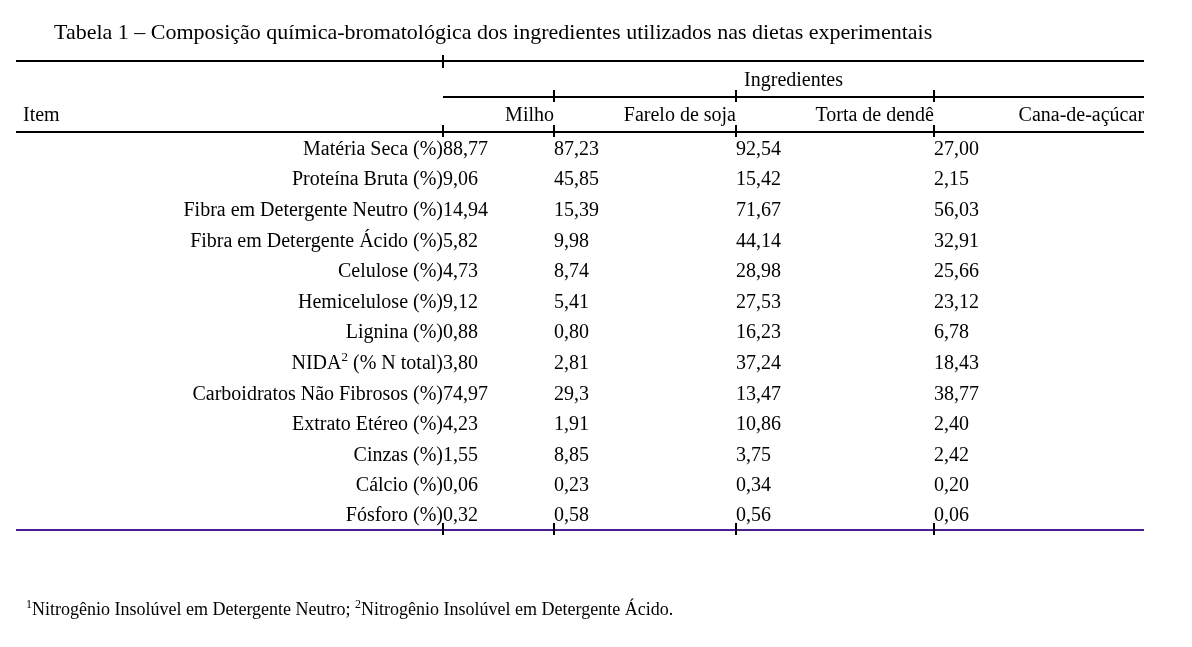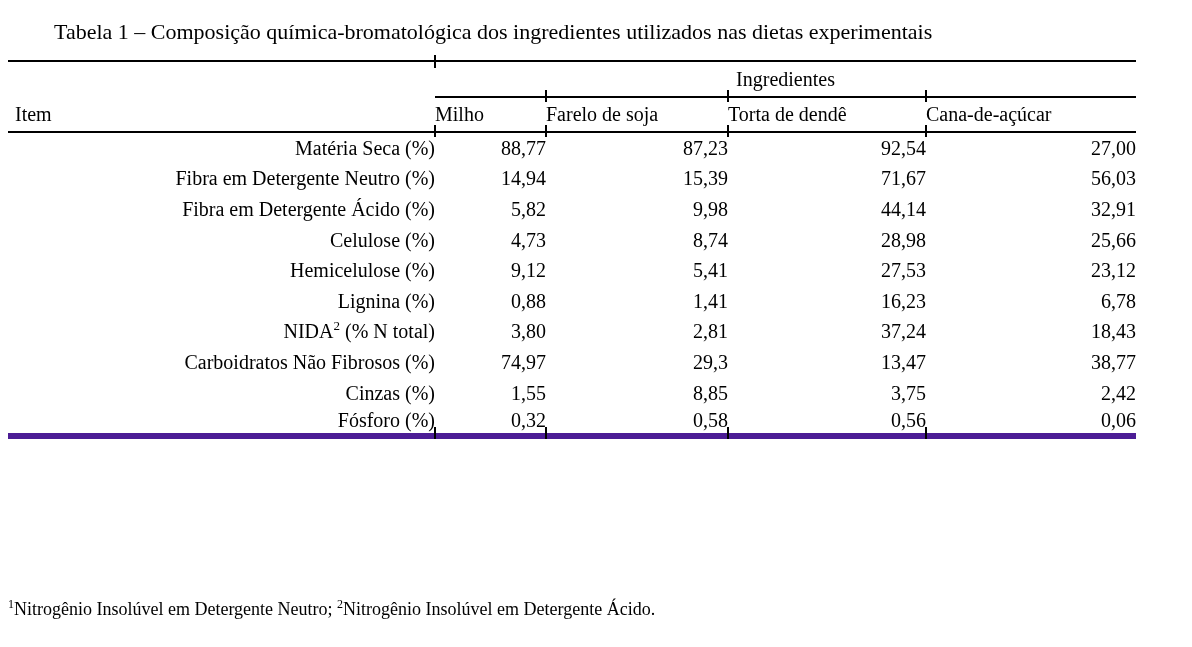--- a/index.html
+++ b/index.html
@@ -19,21 +19,21 @@
     position: absolute;
     left: 33px;
     top: 19px;
     font-size: 22px;
     line-height: 26px;
     white-space: nowrap;
     margin-left: 21px;
   }
   table.comp-table {
     position: absolute;
-    left: 8px;
+    left: 16px;
     top: 60px;
     width: 1128px;
     border-collapse: separate;
     border-spacing: 0;
     table-layout: fixed;
     font-size: 20px;
   }
   th, td {
     padding: 0;
     font-weight: normal;
@@ -78,57 +78,57 @@
   .col-row th {
     border-bottom: 2px solid #000;
     height: 35px;
   }
   .col-row .item-col {
     text-align: left;
     padding-left: 7px;
     margin-top: 25px;
   }
   .col-row .value-col {
-    text-align: left;
+    text-align: right;
     position: relative;
   }
   .col-row .value-col::before {
     content: "";
     position: absolute;
     left: -1px;
     bottom: -6px;
     width: 2px;
     height: 12px;
     background: #000;
   }
   .data-row td { height: 30.6px; }
   .item-cell {
     text-align: right;
     padding-left: 7px;
   }
-  .value-cell { text-align: right; }
-  
-  tbody tr:last-child td { border-bottom: 6px solid #4c1d95; }
+  .value-cell { text-align: left; }
+  
+  tbody tr:last-child td { border-bottom: 2px solid #4c1d95; }
   tbody tr:last-child td.value-cell { position: relative; }
   tbody tr:last-child td.value-cell::before {
     content: "";
     position: absolute;
     left: -1px;
     bottom: -6px;
     width: 2px;
     height: 12px;
     background: #000;
   }
   sup {
     font-size: 13px;
     line-height: 0;
   }
   .footnote {
     position: absolute;
-    left: 8px;
+    left: 26px;
     top: 597px;
     font-size: 18px;
     line-height: 24px;
     white-space: nowrap;
   }
   .footnote sup { font-size: 12px; }
 </style>
 </head>
 <body>
 
@@ -164,20 +164,27 @@
     </thead>
     <tbody id="table-body">
         <tr class="data-row">
     <td class="item-cell"><span class="item-label">Matéria Seca (%)</span><sup class="item-sup"></sup><span class="item-post"></span></td>
     <td class="value-cell">88,77</td>
     <td class="value-cell">87,23</td>
     <td class="value-cell">92,54</td>
     <td class="value-cell">27,00</td>
   </tr>
         <tr class="data-row">
+    <td class="item-cell"><span class="item-label">Proteína Bruta (%)</span><sup class="item-sup"></sup><span class="item-post"></span></td>
+    <td class="value-cell">9,06</td>
+    <td class="value-cell">45,85</td>
+    <td class="value-cell">15,42</td>
+    <td class="value-cell">2,15</td>
+  </tr>
+        <tr class="data-row">
     <td class="item-cell"><span class="item-label">Fibra em Detergente Neutro (%)</span><sup class="item-sup"></sup><span class="item-post"></span></td>
     <td class="value-cell">14,94</td>
     <td class="value-cell">15,39</td>
     <td class="value-cell">71,67</td>
     <td class="value-cell">56,03</td>
   </tr>
         <tr class="data-row">
     <td class="item-cell"><span class="item-label">Fibra em Detergente Ácido (%)</span><sup class="item-sup"></sup><span class="item-post"></span></td>
     <td class="value-cell">5,82</td>
     <td class="value-cell">9,98</td>
@@ -194,46 +201,60 @@
         <tr class="data-row">
     <td class="item-cell"><span class="item-label">Hemicelulose (%)</span><sup class="item-sup"></sup><span class="item-post"></span></td>
     <td class="value-cell">9,12</td>
     <td class="value-cell">5,41</td>
     <td class="value-cell">27,53</td>
     <td class="value-cell">23,12</td>
   </tr>
         <tr class="data-row">
     <td class="item-cell"><span class="item-label">Lignina (%)</span><sup class="item-sup"></sup><span class="item-post"></span></td>
     <td class="value-cell">0,88</td>
-    <td class="value-cell">1,41</td>
+    <td class="value-cell">0,80</td>
     <td class="value-cell">16,23</td>
     <td class="value-cell">6,78</td>
   </tr>
         <tr class="data-row">
     <td class="item-cell"><span class="item-label">NIDA</span><sup class="item-sup">2</sup><span class="item-post"> (% N total)</span></td>
     <td class="value-cell">3,80</td>
     <td class="value-cell">2,81</td>
     <td class="value-cell">37,24</td>
     <td class="value-cell">18,43</td>
   </tr>
         <tr class="data-row">
     <td class="item-cell"><span class="item-label">Carboidratos Não Fibrosos (%)</span><sup class="item-sup"></sup><span class="item-post"></span></td>
     <td class="value-cell">74,97</td>
     <td class="value-cell">29,3</td>
     <td class="value-cell">13,47</td>
     <td class="value-cell">38,77</td>
   </tr>
         <tr class="data-row">
+    <td class="item-cell"><span class="item-label">Extrato Etéreo (%)</span><sup class="item-sup"></sup><span class="item-post"></span></td>
+    <td class="value-cell">4,23</td>
+    <td class="value-cell">1,91</td>
+    <td class="value-cell">10,86</td>
+    <td class="value-cell">2,40</td>
+  </tr>
+        <tr class="data-row">
     <td class="item-cell"><span class="item-label">Cinzas (%)</span><sup class="item-sup"></sup><span class="item-post"></span></td>
     <td class="value-cell">1,55</td>
     <td class="value-cell">8,85</td>
     <td class="value-cell">3,75</td>
     <td class="value-cell">2,42</td>
   </tr>
         <tr class="data-row">
+    <td class="item-cell"><span class="item-label">Cálcio (%)</span><sup class="item-sup"></sup><span class="item-post"></span></td>
+    <td class="value-cell">0,06</td>
+    <td class="value-cell">0,23</td>
+    <td class="value-cell">0,34</td>
+    <td class="value-cell">0,20</td>
+  </tr>
+        <tr class="data-row">
     <td class="item-cell"><span class="item-label">Fósforo (%)</span><sup class="item-sup"></sup><span class="item-post"></span></td>
     <td class="value-cell">0,32</td>
     <td class="value-cell">0,58</td>
     <td class="value-cell">0,56</td>
     <td class="value-cell">0,06</td>
   </tr>
       </tbody>
   </table>
 
   <div class="footnote"><sup>1</sup><span>Nitrogênio Insolúvel em Detergente Neutro; </span><sup>2</sup><span>Nitrogênio Insolúvel em Detergente Ácido.</span></div>

